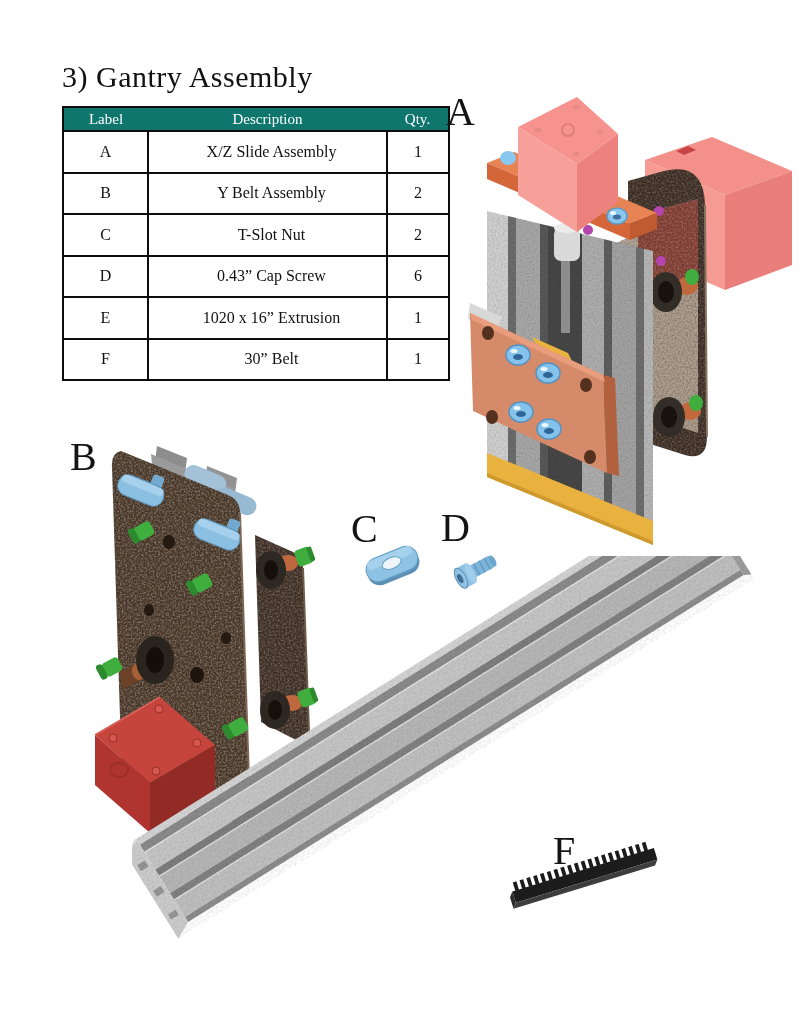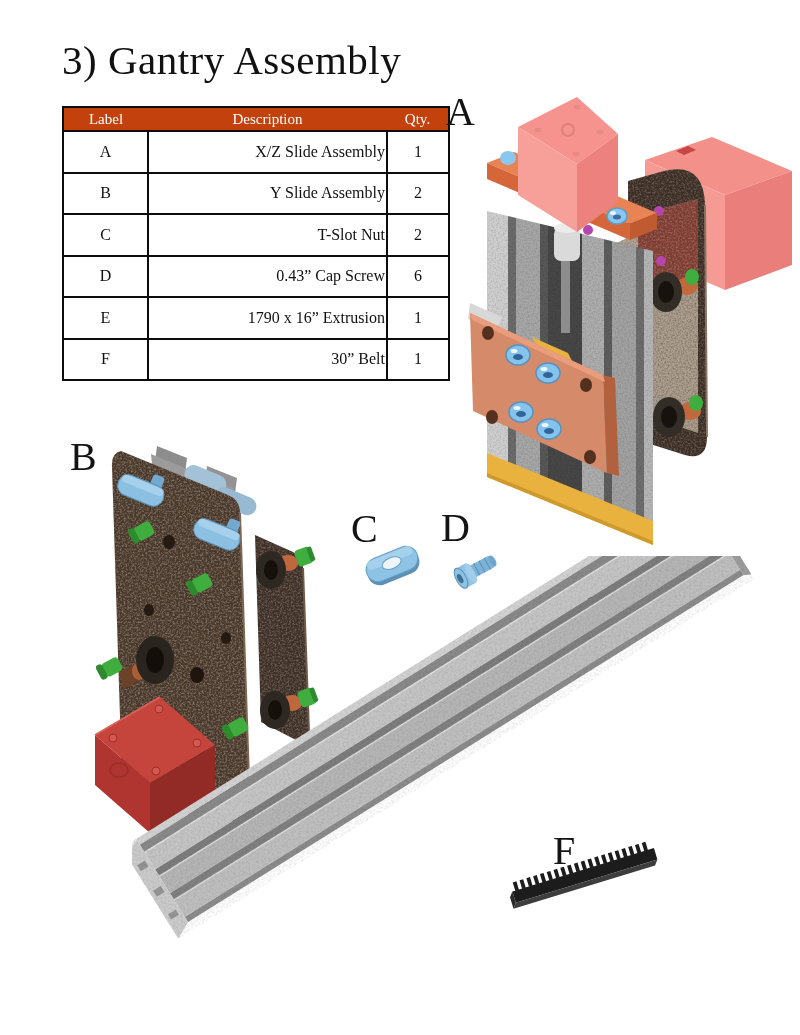--- a/index.html
+++ b/index.html
@@ -1,27 +1,27 @@
 <!DOCTYPE html>
 <html><head>
 <meta charset="utf-8">
 <style>
   html,body{margin:0;padding:0;background:#ffffff;}
   body{width:800px;height:1035px;position:relative;overflow:hidden;
        font-family:"Liberation Serif",serif;color:#111;}
-  .page-title{position:absolute;left:62px;top:40px;font-size:41px;line-height:1;
+  .page-title{position:absolute;left:62px;top:62px;font-size:30px;line-height:1;
               letter-spacing:0.5px;white-space:nowrap;}
   table.parts-table{position:absolute;left:62px;top:106px;border-collapse:collapse;
                     border:2px solid #0d0d0d;}
-  table.parts-table th{background:#c2410c;color:#fff;font-weight:normal;font-size:15px;
+  table.parts-table th{background:#0f766e;color:#fff;font-weight:normal;font-size:15px;
                        padding:2px 4px;height:18px;}
   table.parts-table td{border:2px solid #0d0d0d;font-size:16px;height:37.5px;
                        background:#fff;vertical-align:middle;}
   td.c-label{width:72px;text-align:center;}
-  td.c-desc{width:222px;text-align:right;padding-left:9px;}
+  td.c-desc{width:222px;text-align:center;padding-left:9px;}
   td.c-qty{width:49px;text-align:center;}
   th.h-label{width:76px;} th.h-desc{width:231px;} th.h-qty{width:53px;}
   .fig-label{position:absolute;font-size:40px;line-height:1;color:#141414;}
   .render{position:absolute;}
 </style>
 </head>
 <body>
 
 <svg width="0" height="0" style="position:absolute" aria-hidden="true">
   <defs>
@@ -49,36 +49,36 @@
     </tr>
   </thead>
   <tbody>
     <tr>
       <td class="c-label">A</td>
       <td class="c-desc">X/Z Slide Assembly</td>
       <td class="c-qty">1</td>
     </tr>
     <tr>
       <td class="c-label">B</td>
-      <td class="c-desc">Y Slide Assembly</td>
+      <td class="c-desc">Y Belt Assembly</td>
       <td class="c-qty">2</td>
     </tr>
     <tr>
       <td class="c-label">C</td>
       <td class="c-desc">T-Slot Nut</td>
       <td class="c-qty">2</td>
     </tr>
     <tr>
       <td class="c-label">D</td>
       <td class="c-desc">0.43” Cap Screw</td>
       <td class="c-qty">6</td>
     </tr>
     <tr>
       <td class="c-label">E</td>
-      <td class="c-desc">1790 x 16” Extrusion</td>
+      <td class="c-desc">1020 x 16” Extrusion</td>
       <td class="c-qty">1</td>
     </tr>
     <tr>
       <td class="c-label">F</td>
       <td class="c-desc">30” Belt</td>
       <td class="c-qty">1</td>
     </tr>
   </tbody>
 </table>
 

